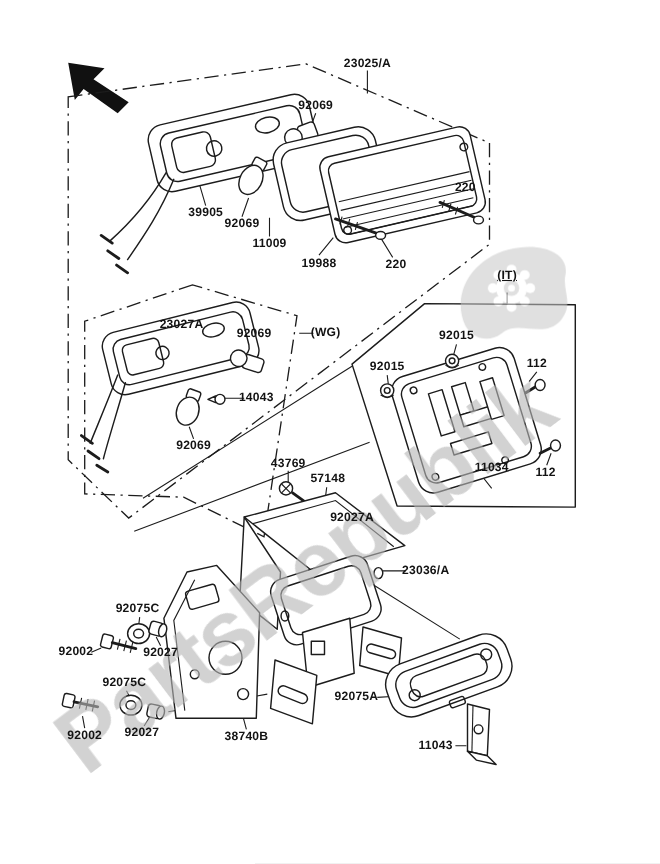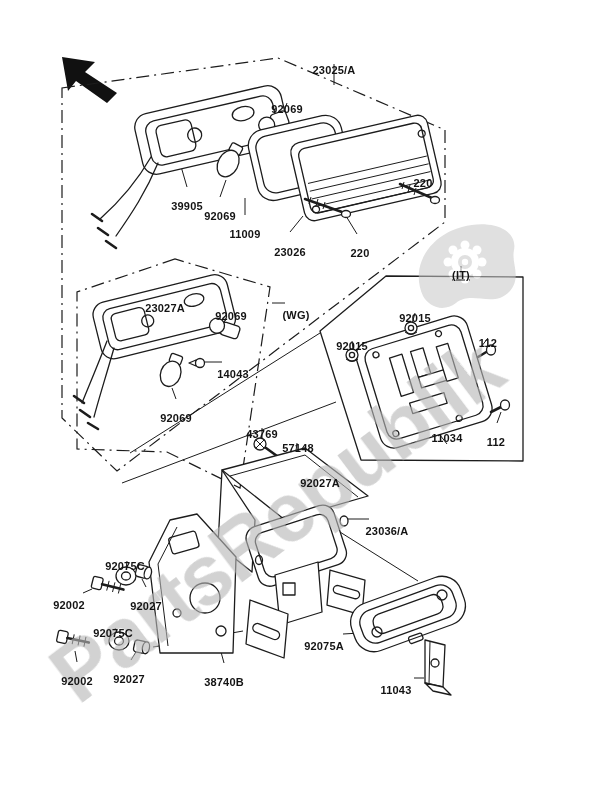--- a/index.html
+++ b/index.html
@@ -5,21 +5,21 @@
   html,body{margin:0;padding:0;background:#e8e8e8;}
   .stage{
     position:relative;width:600px;height:785px;background:#ffffff;
     overflow:hidden;font-family:"Liberation Sans",sans-serif;margin:0 auto;
   }
   .art{position:absolute;left:0;top:0;}
   .labels-layer{position:absolute;left:0;top:0;width:600px;height:785px;pointer-events:none;}
   .plabel{
     position:absolute;transform:translate(-50%,-50%);
     font-size:11px;font-weight:bold;color:#131313;white-space:nowrap;
-    letter-spacing:0.2px;line-height:1;margin-top:12px;
+    letter-spacing:0.2px;line-height:1;
   }
   svg *{vector-effect:non-scaling-stroke;}
   .ln{stroke:#1c1c1c;fill:none;stroke-width:1.3;stroke-linejoin:round;stroke-linecap:round;}
   .lnf{stroke:#1c1c1c;fill:#ffffff;stroke-width:1.3;stroke-linejoin:round;}
   .thin{stroke:#1c1c1c;fill:none;stroke-width:1;}
   .thick{stroke:#1c1c1c;fill:none;stroke-width:2.6;stroke-linecap:round;}
   .dash{stroke:#1c1c1c;fill:none;stroke-width:1.2;stroke-dasharray:13 5 2 5;}
   .wmtext{font-family:"Liberation Sans",sans-serif;font-weight:bold;}
 </style>
 </head>
@@ -260,24 +260,24 @@
     <text class="wmtext" transform="translate(78,706) rotate(-37)" font-size="84" fill="#b7b7b7" letter-spacing="-2">PartsRepublik</text>
   </g>
 </svg>
 
 <div class="labels-layer">
       <div class="plabel" style="left: 334px; top: 58px;">23025/A</div>
       <div class="plabel" style="left: 287px; top: 97px;">92069</div>
       <div class="plabel" style="left: 187px; top: 194px;">39905</div>
       <div class="plabel" style="left: 220px; top: 204px;">92069</div>
       <div class="plabel" style="left: 245px; top: 222px;">11009</div>
-      <div class="plabel" style="left: 290px; top: 240px;">23026</div>
+      <div class="plabel" style="left: 290px; top: 240px;">19988</div>
       <div class="plabel" style="left: 423px; top: 171px;">220</div>
       <div class="plabel" style="left: 360px; top: 241px;">220</div>
-      <div class="plabel" style="left: 461px; top: 263px; text-decoration: underline;">(IT)</div>
+      <div class="plabel" style="left: 461px; top: 251px; text-decoration: underline;">(IT)</div>
       <div class="plabel" style="left: 165px; top: 296px;">23027A</div>
       <div class="plabel" style="left: 231px; top: 304px;">92069</div>
       <div class="plabel" style="left: 296px; top: 303px;">(WG)</div>
       <div class="plabel" style="left: 415px; top: 306px;">92015</div>
       <div class="plabel" style="left: 352px; top: 334px;">92015</div>
       <div class="plabel" style="left: 488px; top: 331px;">112</div>
       <div class="plabel" style="left: 233px; top: 362px;">14043</div>
       <div class="plabel" style="left: 176px; top: 406px;">92069</div>
       <div class="plabel" style="left: 496px; top: 430px;">112</div>
       <div class="plabel" style="left: 447px; top: 426px;">11034</div>

